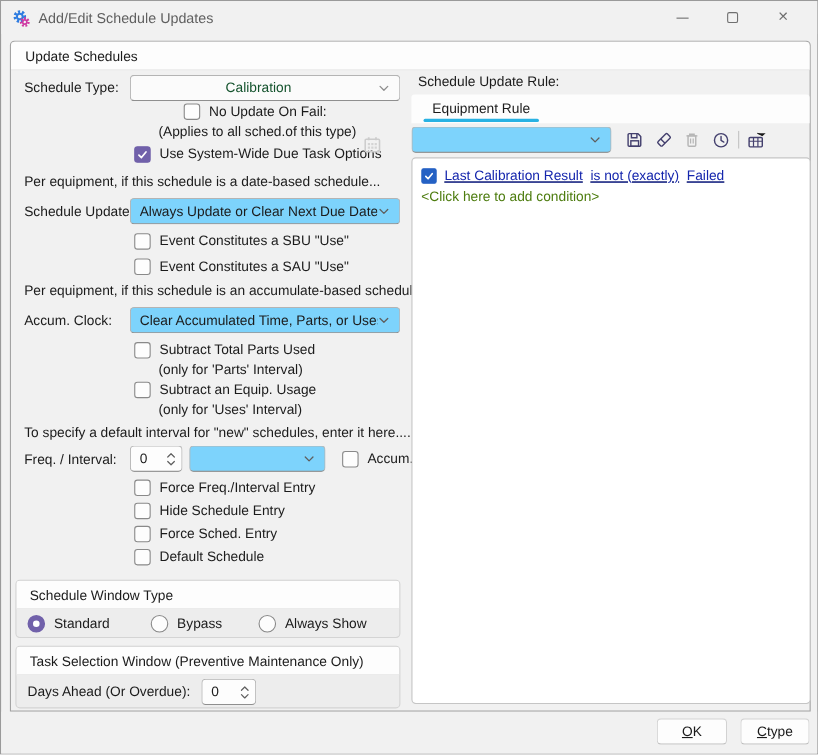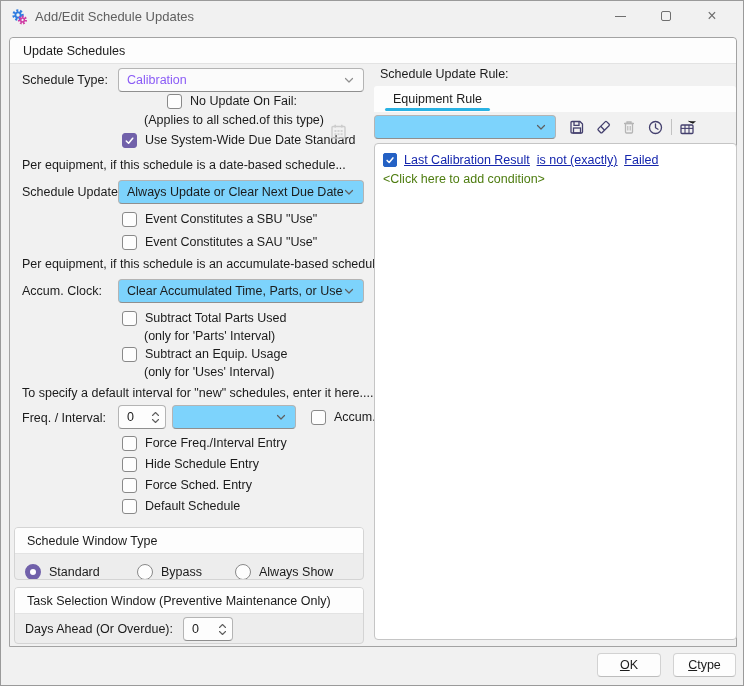--- a/index.html
+++ b/index.html
@@ -20,21 +20,21 @@
   .page { position:absolute; left:8px; top:36px; width:728px; height:610px; background:#f1f1f1; border:1px solid #a3a3a3; border-radius:4px 4px 0 0; }
   .page-tab-strip { position:absolute; left:0; top:0; width:100%; height:26px; background:#fdfdfd; border-bottom:1px solid #e3e3e3; border-radius:4px 4px 0 0; }
   .page-tab-label { position:absolute; left:13px; top:6px; }
 
   .lbl { position:absolute; white-space:nowrap; }
 
   
   .combo { position:absolute; height:24px; background:#7dd3fc; border:1px solid #b4b4b4; border-bottom-color:#8f8f8f; border-radius:4px; display:flex; align-items:center; padding:0 8px; }
   .combo .txt { flex:1; white-space:nowrap; overflow:hidden; }
   .combo.disabled { background:#fbfbfb; }
-  .combo.disabled .txt { color:#8b5cf6; }
+  .combo.disabled .txt { color:#14532d;text-align:center; }
 
   
   .spin { position:absolute; height:24px; background:#fdfdfd; border:1px solid #b4b4b4; border-bottom-color:#8f8f8f; border-radius:4px; display:flex; align-items:center; padding:0 5px 0 8px; }
   .spin .val { flex:1; }
   .spin .btns { display:flex; flex-direction:column; gap:1px; margin-left:4px; }
 
   
   .cbrow { position:absolute; display:flex; align-items:center; gap:8px; height:20px; }
   .cb { width:15px; height:15px; border:1px solid #898989; border-radius:3px; background:#fdfdfd; display:flex; align-items:center; justify-content:center; flex:0 0 auto; }
   .cb.checked { background:#7161aa; border-color:#7161aa; }
@@ -113,21 +113,21 @@
       <span>No Update On Fail:</span>
     </div>
     <span class="lbl" style="left:134px; top:75px;">(Applies to all sched.of this type)</span>
 
     <div class="cbrow" style="left:112px; top:92px;">
       <span class="cb checked">
         <svg width="11" height="11" viewBox="0 0 12 12">
             <path d="M2.5 6.5 L5 9 L9.5 3.5" stroke="#ffffff" stroke-width="1.7" fill="none" stroke-linecap="round" stroke-linejoin="round"></path>
           </svg>
       </span>
-      <span>Use System-Wide Due Date Standard</span>
+      <span>Use System-Wide Due Task Options</span>
     </div>
     <span style="position:absolute; left:320px; top:85px;">
       <svg width="17" height="17" viewBox="0 0 17 17">
         <rect x="2" y="3.5" width="13" height="11.5" rx="1" fill="none" stroke="#cccccc" stroke-width="1.4"></rect>
         <line x1="5.2" y1="1.8" x2="5.2" y2="4.6" stroke="#cccccc" stroke-width="1.6"></line>
         <line x1="11.8" y1="1.8" x2="11.8" y2="4.6" stroke="#cccccc" stroke-width="1.6"></line>
         <g fill="#d4d4d4">
             <rect x="4.4" y="7" width="2" height="2"></rect>
             <rect x="7.5" y="7" width="2" height="2"></rect>
             <rect x="10.6" y="7" width="2" height="2"></rect>
@@ -217,21 +217,21 @@
     </div>
     <div class="cbrow" style="left:112px; top:458px;">
       <span class="cb"></span>
       <span>Default Schedule</span>
     </div>
 
     <div class="groupbox" style="left:4px; top:489px; width:350px; height:53px;">
       <div class="gb-head">
         <span>Schedule Window Type</span>
       </div>
-      <div style="display:flex; align-items:flex-end; height:26px; padding-left:10px; gap:0;">
+      <div style="display:flex; align-items:center; height:26px; padding-left:10px; gap:0;">
         <span class="radiorow" style="width:112px;">
           <span class="radio selected"></span>
           <span>Standard</span>
         </span>
         <span class="radiorow" style="width:98px;">
           <span class="radio"></span>
           <span>Bypass</span>
         </span>
         <span class="radiorow">
           <span class="radio"></span>

